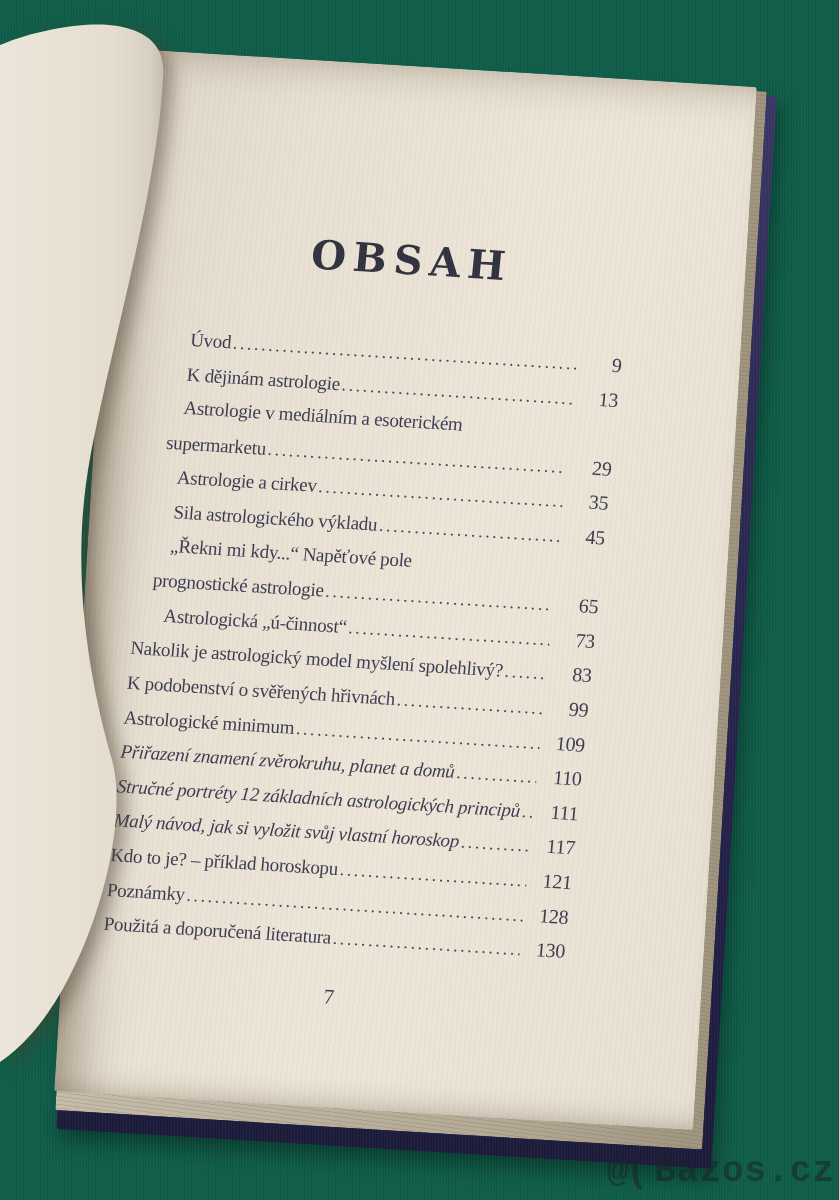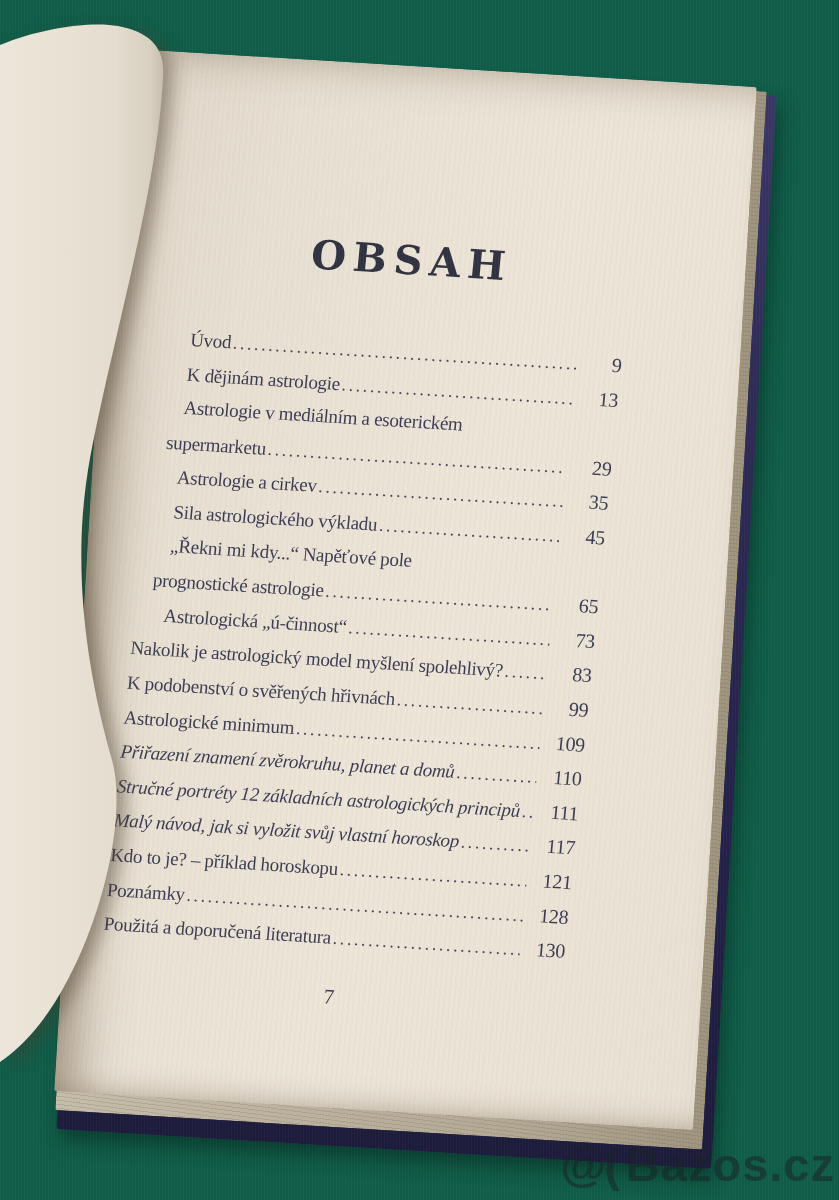--- a/index.html
+++ b/index.html
@@ -79,21 +79,21 @@
   ul.toc li.ind1{margin-left:30px;}
   ul.toc li.ind2{margin-left:16px;}
   ul.toc li.italic .label{font-style:italic;}
   .folio{margin-top:30px;text-align:center;font-size:21px;color:#3b3c52;}
   
   svg.leftpage{position:absolute;left:0;top:0;z-index:4;pointer-events:none;}
   svg.leftpage path{filter:drop-shadow(9px 5px 9px rgba(70,58,42,.45));}
   
   .watermark{
     position:absolute;right:4px;bottom:8px;z-index:7;
-    font-family:Liberation Sans, sans-serif;font-weight:600;font-size:47px;
+    font-family:Liberation Mono, monospace;font-weight:600;font-size:36px;
     color:rgba(26,36,40,.55);letter-spacing:1px;white-space:nowrap;
   }
   .watermark .cam{margin-right:8px;letter-spacing:-2px;}
 </style>
 </head>
 <body>
 
 <div class="photo">
 
   <div class="cover-edge"></div>

